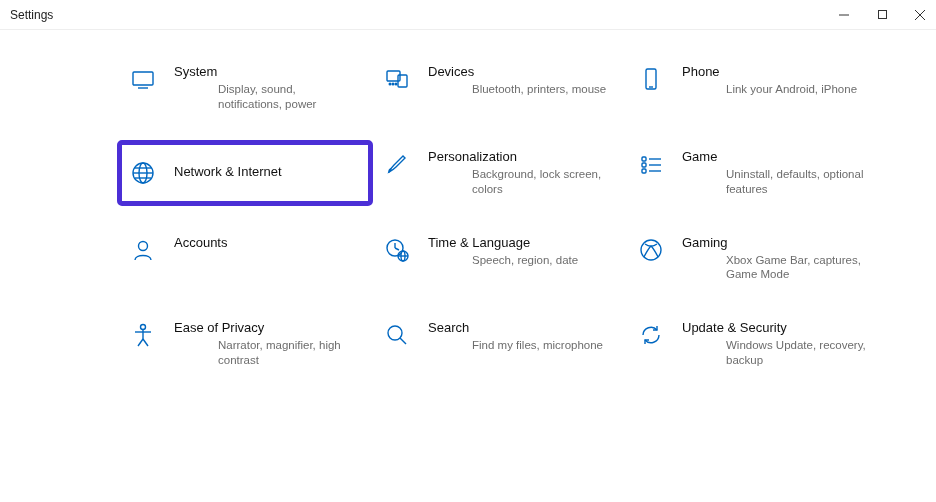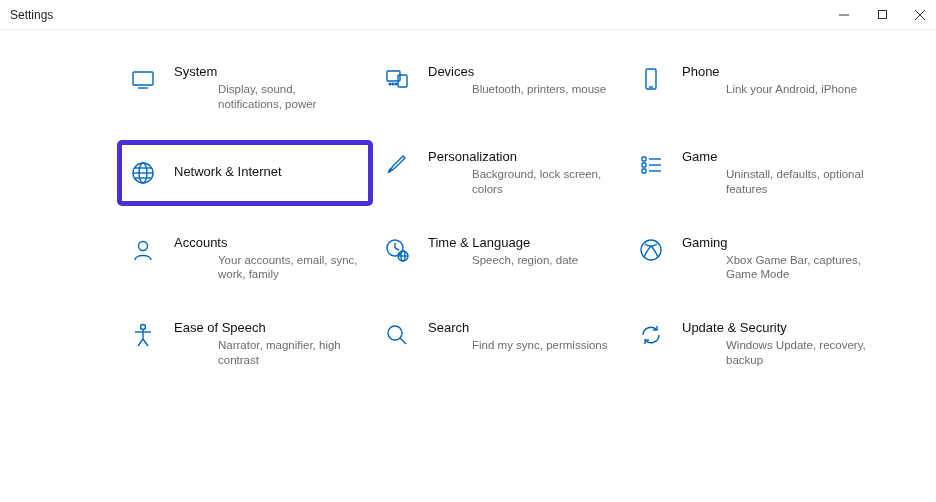--- a/index.html
+++ b/index.html
@@ -206,21 +206,20 @@
 
   <div class="tile">
     <span class="icon">
       <svg width="28" height="28" viewBox="0 0 28 28">
           <circle cx="14" cy="10" r="4.5"></circle>
           <path d="M6 24 C6 18 22 18 22 24"></path>
         </svg>
     </span>
     <div class="text">
       <span class="name">Accounts</span>
-      <span class="desc">Your accounts, email, sync, work, family</span>
     </div>
   </div>
 
   <div class="tile">
     <span class="icon">
       <svg width="28" height="28" viewBox="0 0 28 28">
           <circle cx="12" cy="12" r="8"></circle>
           <line x1="12" y1="7" x2="12" y2="12"></line>
           <line x1="12" y1="12" x2="16" y2="14"></line>
           <circle cx="20" cy="20" r="5"></circle>
@@ -252,35 +251,35 @@
     <span class="icon">
       <svg width="28" height="28" viewBox="0 0 28 28">
           <circle cx="14" cy="6" r="2.5"></circle>
           <line x1="6" y1="11" x2="22" y2="11"></line>
           <line x1="14" y1="9" x2="14" y2="18"></line>
           <line x1="14" y1="18" x2="9" y2="25"></line>
           <line x1="14" y1="18" x2="19" y2="25"></line>
         </svg>
     </span>
     <div class="text">
-      <span class="name">Ease of Speech</span>
+      <span class="name">Ease of Privacy</span>
       <span class="desc">Narrator, magnifier, high contrast</span>
     </div>
   </div>
 
   <div class="tile">
     <span class="icon">
       <svg width="28" height="28" viewBox="0 0 28 28">
           <circle cx="12" cy="12" r="7"></circle>
           <line x1="17" y1="17" x2="23" y2="23"></line>
         </svg>
     </span>
     <div class="text">
       <span class="name">Search</span>
-      <span class="desc">Find my sync, permissions</span>
+      <span class="desc">Find my files, microphone</span>
     </div>
   </div>
 
 
   <div class="tile">
     <span class="icon">
       <svg width="28" height="28" viewBox="0 0 28 28">
           <path d="M6 14 a8 8 0 0 1 14 -5"></path>
           <polyline points="20,5 20,9 16,9"></polyline>
           <path d="M22 14 a8 8 0 0 1 -14 5"></path>

